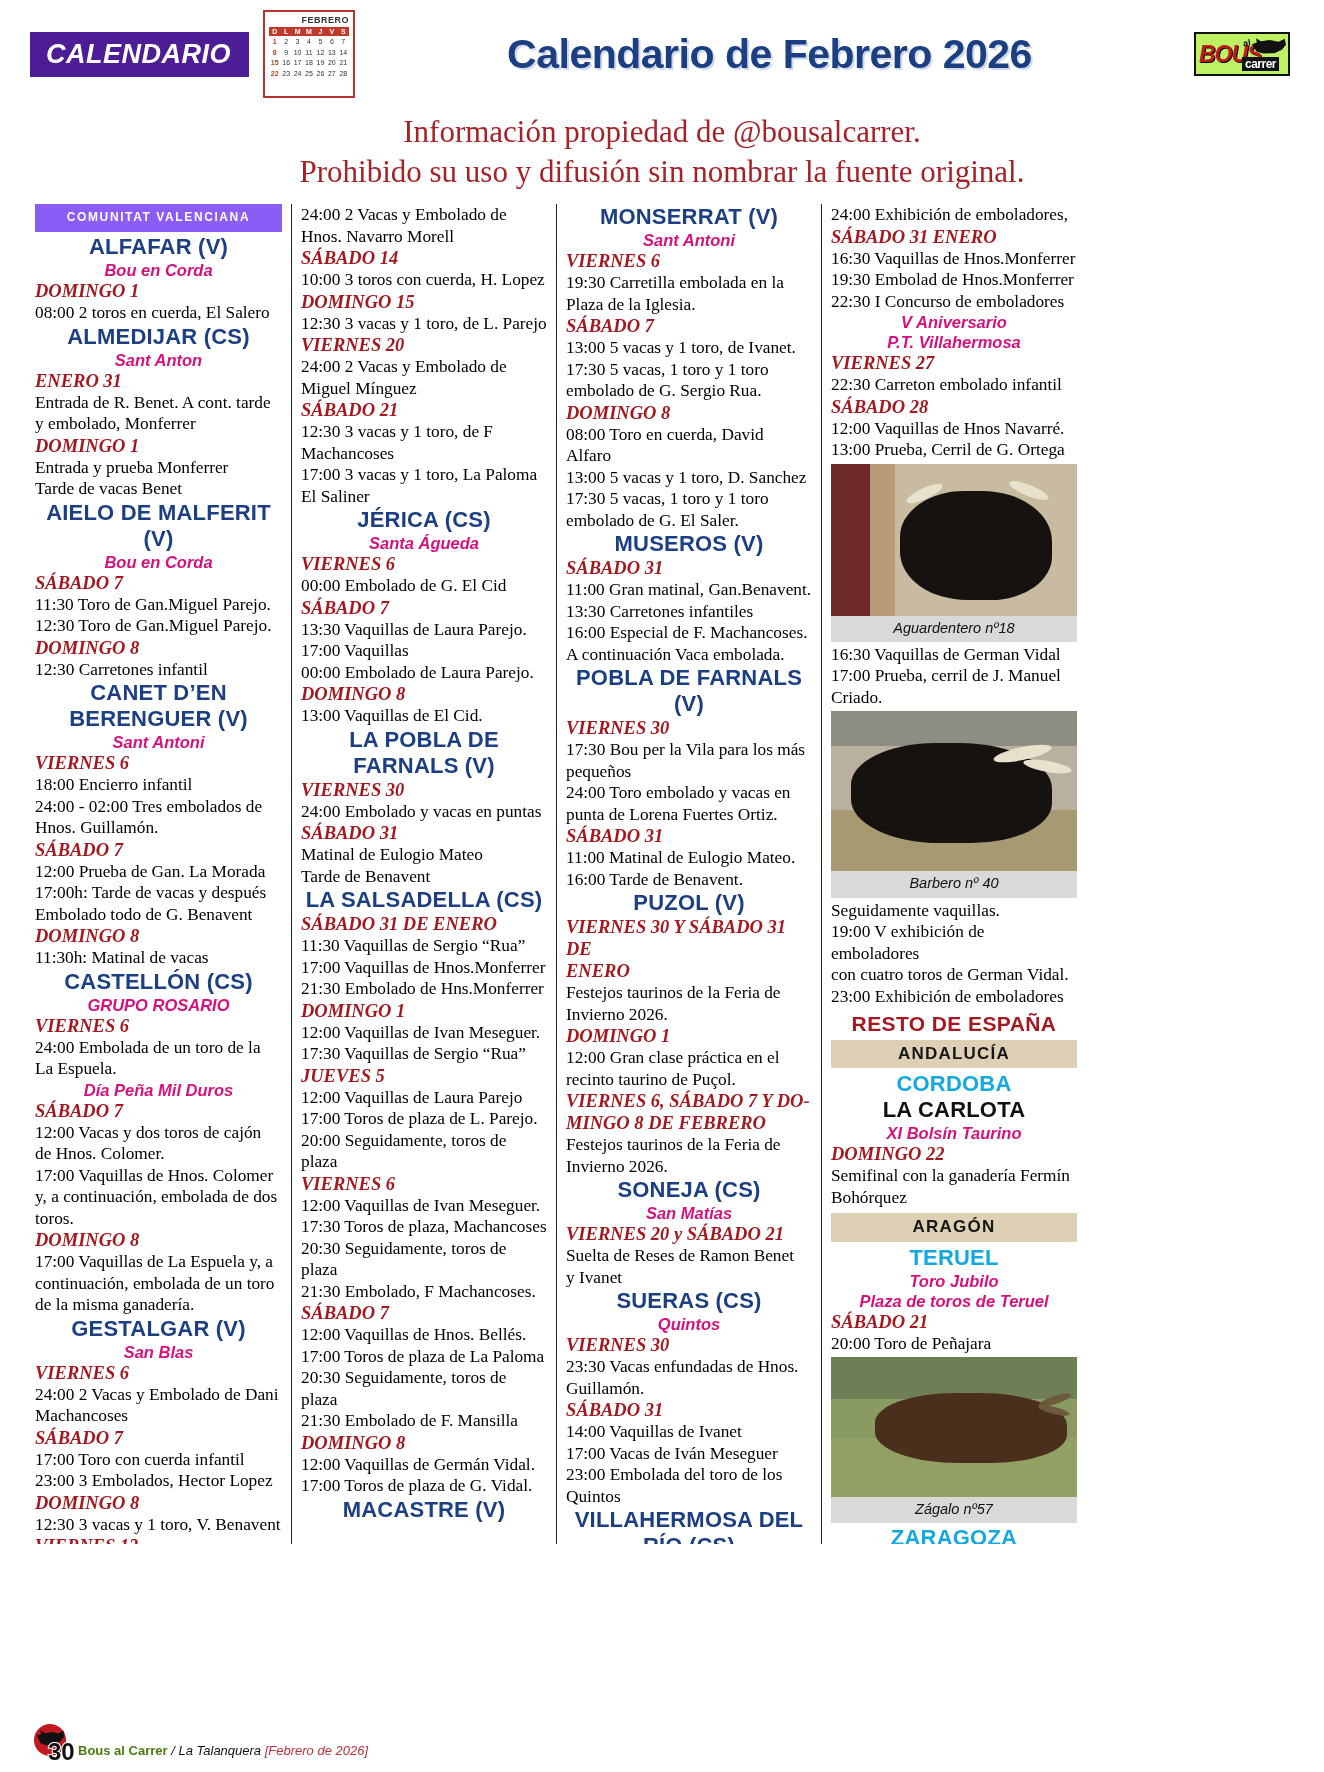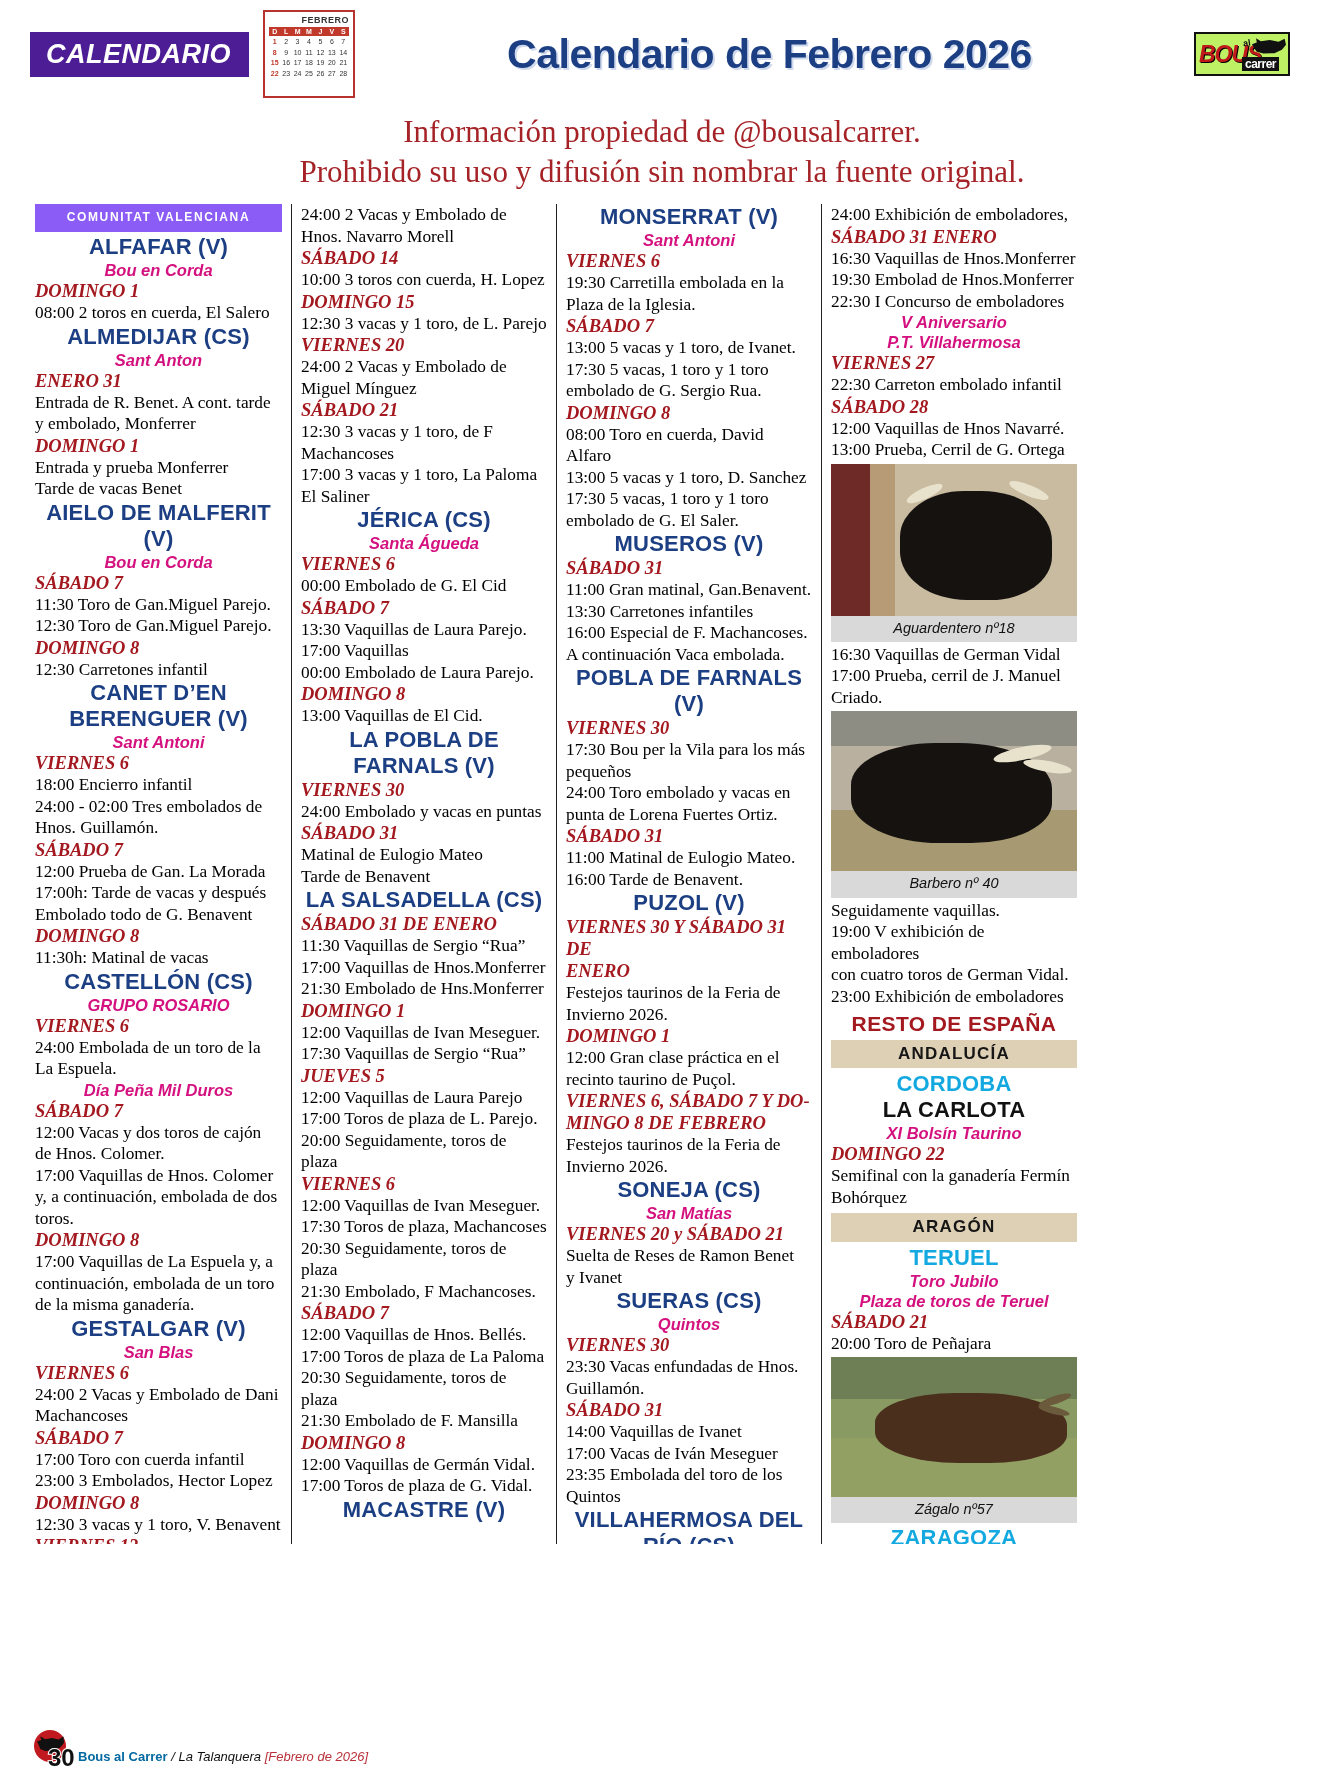--- a/index.html
+++ b/index.html
@@ -211,21 +211,21 @@
     font-style:italic;
     font-size:14.5px;
     text-align:center;
     padding:2px 0 3px 0;
     color:#111;
   }
 
   
   .footer {
     position:absolute;
-    left:34px; bottom:4px;
+    left:34px; bottom:10px;
     display:flex; align-items:flex-end;
     gap:4px;
   }
   .foot-mark {
     position:relative;
     width:40px; height:38px;
   }
   .foot-mark .fm-circle {
     position:absolute; left:0; top:0;
     width:32px; height:32px; border-radius:50%;
@@ -240,21 +240,21 @@
     position:absolute; left:14px; top:14px;
     font-family:"Liberation Sans", sans-serif;
     font-weight:bold; font-size:24px; color:#111;
     -webkit-text-stroke:2px #fff; paint-order:stroke fill;
   }
   .foot-text {
     font-family:"Liberation Sans", sans-serif;
     font-size:13px;
     padding-bottom:4px;
   }
-  .foot-text .ft-b { font-weight:bold; color:#0369a1; }
+  .foot-text .ft-b { font-weight:bold; color:#4d7c0f; }
   .foot-text .ft-i { font-style:italic; color:#111; }
   .foot-text .ft-r { font-style:italic; color:#b9313a; }
 </style>
 </head>
 <body>
 
 <div class="header">
   <div class="cal-tag">CALENDARIO</div>
 
   <div class="cal-icon">
@@ -487,21 +487,21 @@
       <div class="ev">Suelta de Reses de Ramon Benet</div>
       <div class="ev">y Ivanet</div>
       <div class="town">SUERAS (CS)</div>
       <div class="fiesta">Quintos</div>
       <div class="date">VIERNES 30</div>
       <div class="ev">23:30 Vacas enfundadas de Hnos.</div>
       <div class="ev">Guillamón.</div>
       <div class="date">SÁBADO 31</div>
       <div class="ev">14:00 Vaquillas de Ivanet</div>
       <div class="ev">17:00 Vacas de Iván Meseguer</div>
-      <div class="ev">23:35 Embolada del toro de los</div>
+      <div class="ev">23:00 Embolada del toro de los</div>
       <div class="ev">Quintos</div>
       <div class="town">VILLAHERMOSA DEL</div>
       <div class="town">RÍO (CS)</div>
     </div>
     <div class="col">
       <div class="ev">24:00 Exhibición de emboladores,</div>
       <div class="date">SÁBADO 31 ENERO</div>
       <div class="ev">16:30 Vaquillas de Hnos.Monferrer</div>
       <div class="ev">19:30 Embolad de Hnos.Monferrer</div>
       <div class="ev">22:30 I Concurso de emboladores</div>

